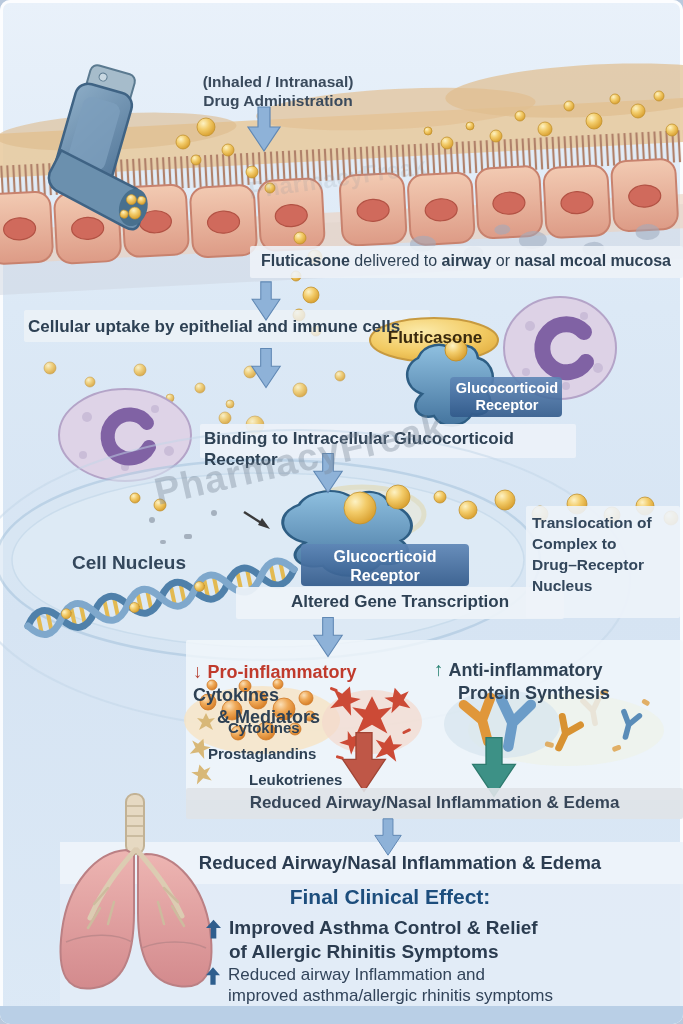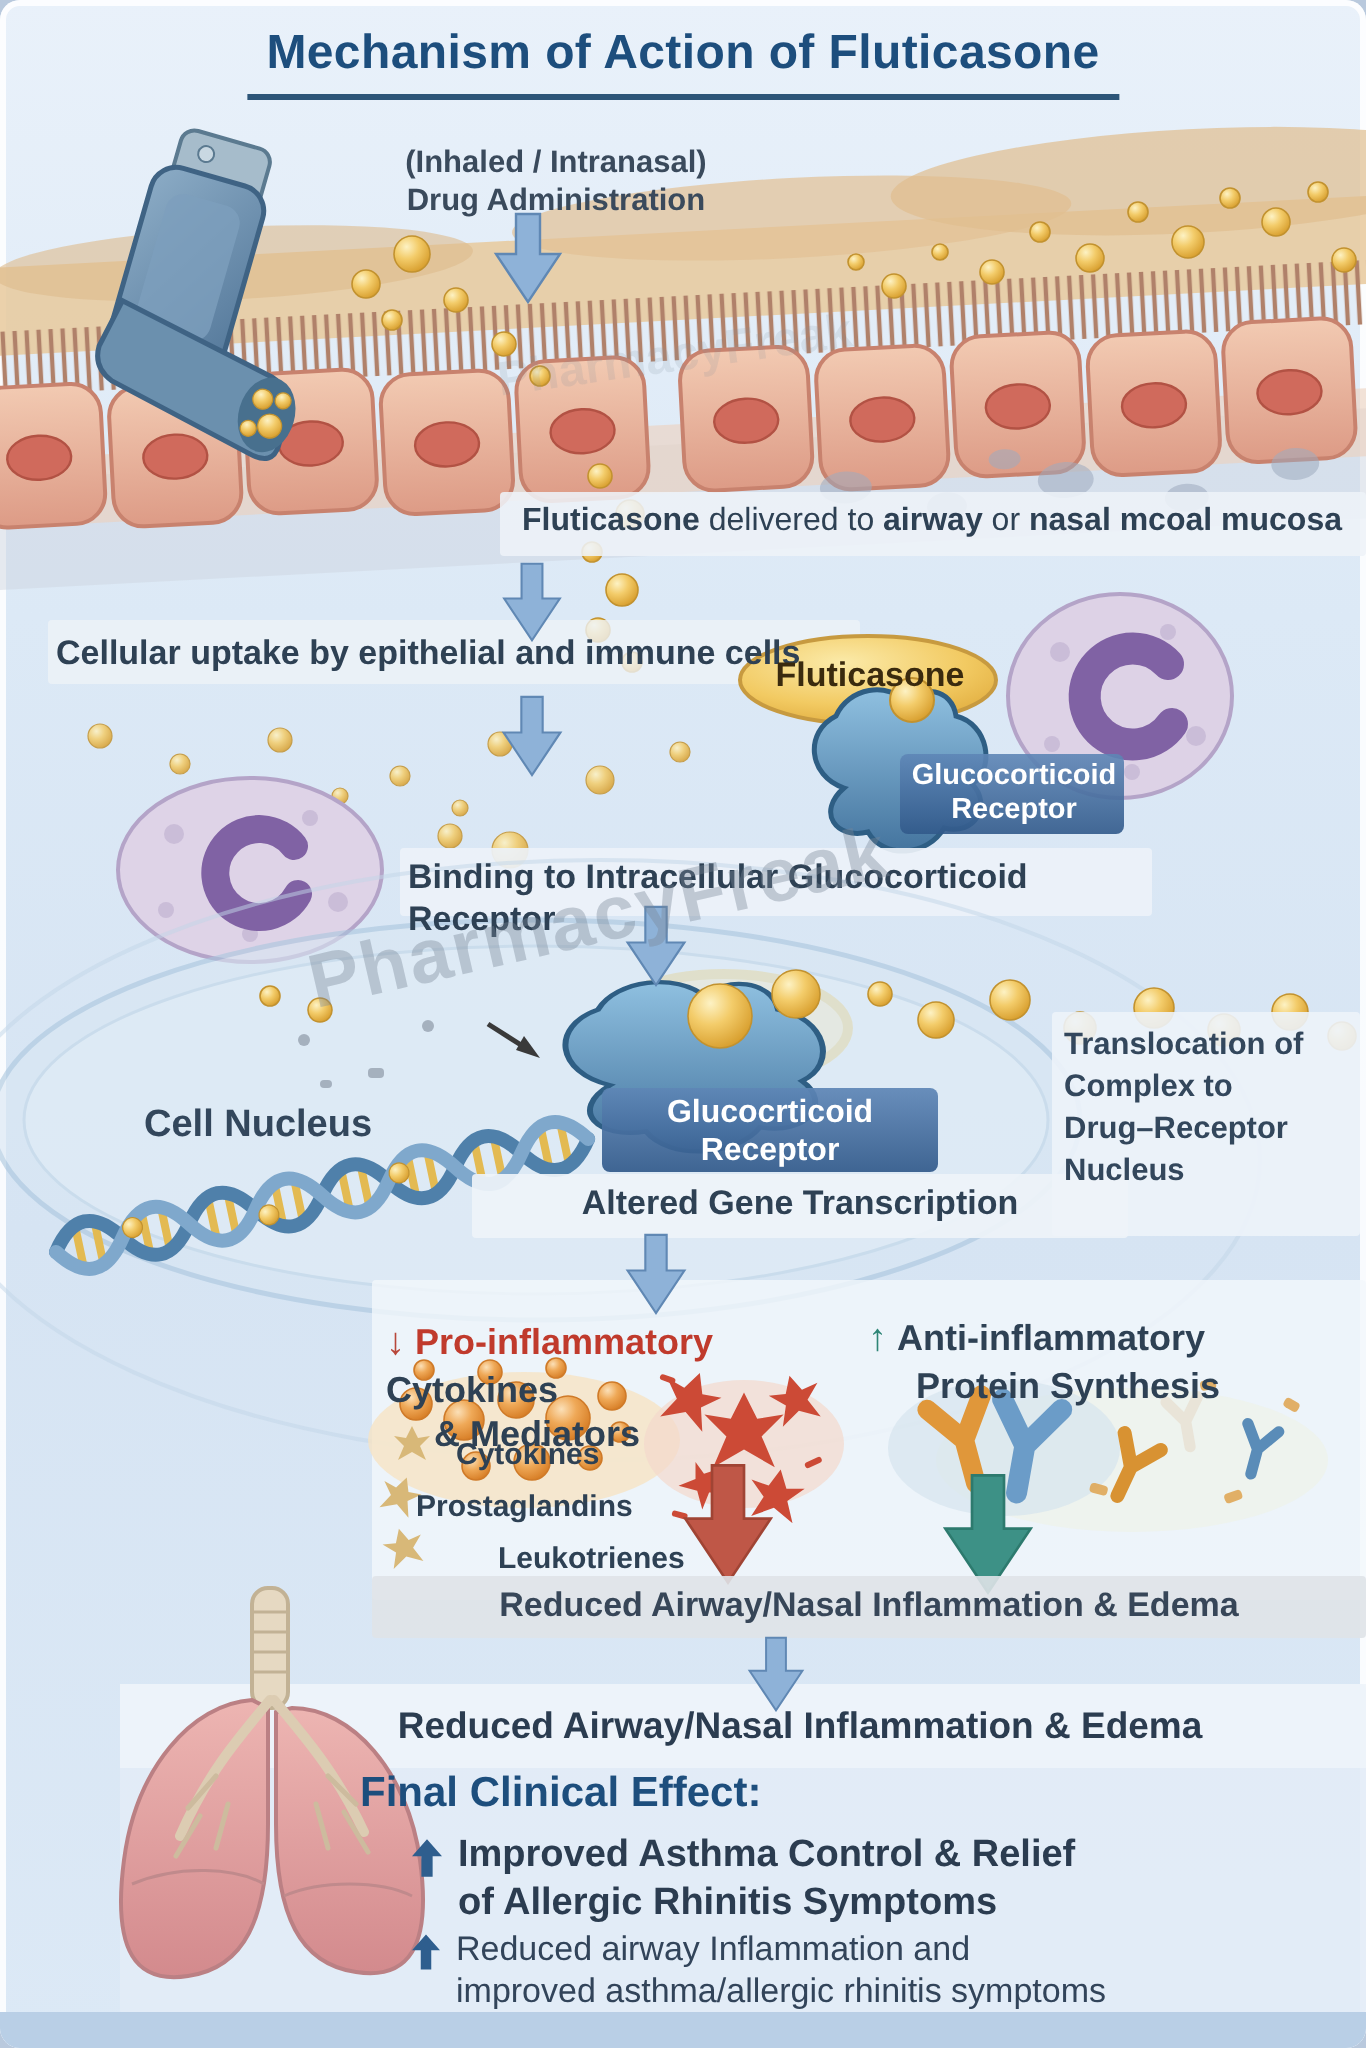--- a/index.html
+++ b/index.html
@@ -40,21 +40,21 @@
   .red-a{color:#b8473a;}
   .green-a{color:#2e8576;}
   .hl-red{color:#c03a2c;font-weight:700;}
   .indent{padding-left:24px;}
   .li{font-size:15px;font-weight:600;color:#2e4154;}
   .li1{left:228px;top:719px;}
   .li2{left:208px;top:745px;}
   .li3{left:208px;top:771px;margin-left:41px;}
   .reduced1{left:186px;top:792px;width:497px;font-size:17px;font-weight:600;color:#374658;text-align:center;}
   .reduced2{left:120px;top:851px;width:560px;font-size:18.5px;font-weight:600;color:#2b3c50;text-align:center;}
-  .final-title{left:180px;top:884px;width:420px;font-size:21px;font-weight:700;color:#1d4e7d;text-align:left;}
+  .final-title{left:180px;top:884px;width:420px;font-size:21px;font-weight:700;color:#1d4e7d;text-align:center;}
   .bullet{display:flex;align-items:flex-start;}
   .bullet .ic{flex:0 0 auto;margin:3px 8px 0 0;}
   .b1{left:206px;top:916px;width:450px;font-size:19px;font-weight:600;color:#2b3c50;line-height:24px;}
   .b2{left:206px;top:964px;width:460px;font-size:17px;font-weight:500;color:#32445a;line-height:21px;}
 </style>
 </head>
 <body>
 
 <div class="canvas">
 
@@ -384,21 +384,20 @@
     <use href="#arrD" x="250" y="281" width="32" height="40"></use>
     <use href="#arrD" x="250" y="346" width="32" height="44"></use>
     <use href="#arrD" x="312" y="452" width="32" height="42"></use>
     <use href="#arrD" x="312" y="616" width="32" height="42"></use>
     <use href="#arrD" x="372" y="818" width="32" height="38"></use>
   </g>
 
   <rect x="0" y="1006" width="683" height="18" fill="#b9cfe6"></rect>
 </svg>
 
-<div class="t title">Mechanism of Action of Fluticasone</div>
 
 <div class="t admin">
   <span style="display:block">(Inhaled / Intranasal)</span>
   <span style="display:block">Drug Administration</span>
 </div>
 
 <div class="t uptake">Cellular uptake by epithelial and immune cells</div>
 
 <div class="t banner-txt delivered center">
   <span class="bd">Fluticasone</span><span> delivered to </span><span class="bd">airway</span><span> or </span><span class="bd">nasal mcoal mucosa</span>

